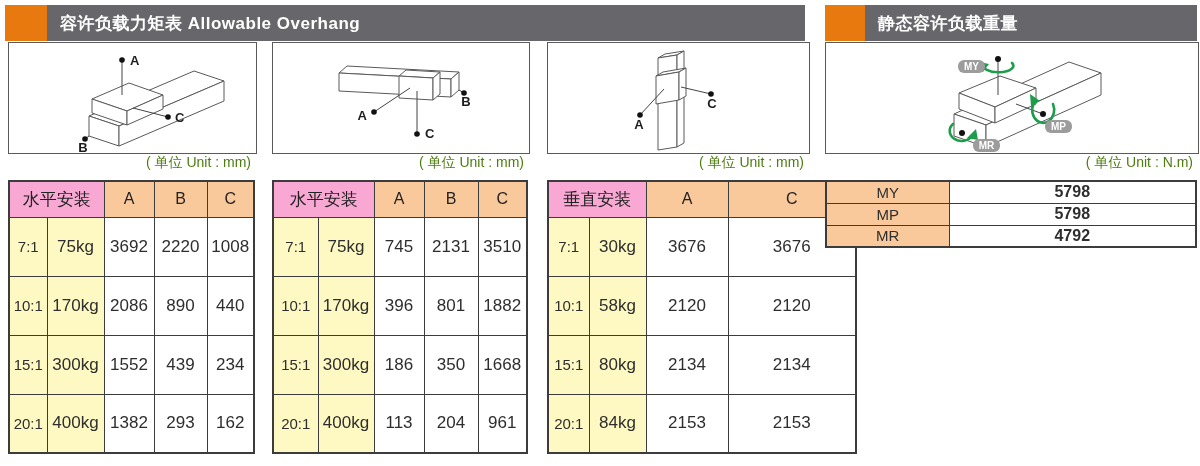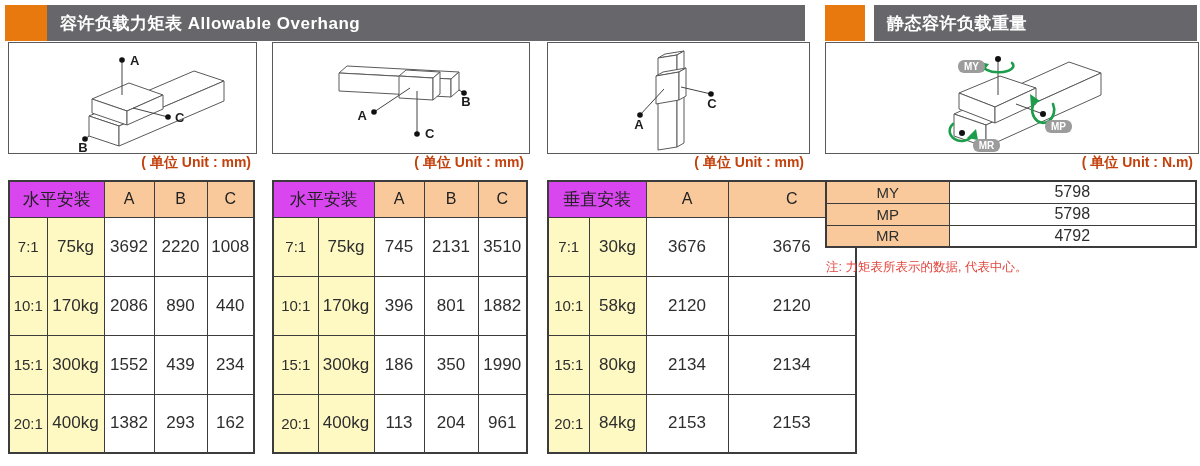--- a/index.html
+++ b/index.html
@@ -6,65 +6,65 @@
   body{
     width:1200px;height:466px;position:relative;background:#ffffff;
     font-family:"Liberation Sans",sans-serif;color:#2e2e2e;overflow:hidden;
   }
   
   .hbar{position:absolute;height:36px;display:flex;top:5px;justify-content:flex-end;}
   .hbar .sq{width:42px;background:#e8790f;flex:0 0 auto;}
   .hbar .bar{flex:1;background:#67666b;color:#ffffff;font-size:17px;font-weight:bold;
     display:flex;align-items:center;padding-left:13px;letter-spacing:.5px;white-space:nowrap;}
   #hdr-left{left:5px;width:800px;}
-  #hdr-right{left:825px;width:372px;gap:9px;}
+  #hdr-right{left:825px;width:372px;}
   #hdr-right .sq{width:40px;}
 
   
   .panel{position:absolute;top:42px;height:110px;border:1px solid #5a5a5a;background:#fff;}
   #panel1{left:8px;width:247px;}
   #panel2{left:272px;width:256px;}
   #panel3{left:547px;width:261px;}
   #panel4{left:825px;width:372px;}
   .panel svg{display:block;width:100%;height:100%;}
   .rail{fill:#ffffff;stroke:#5a5a5a;stroke-width:1;stroke-linejoin:round;}
   .leader{stroke:#444;stroke-width:1;fill:none;}
   .dot{fill:#111;}
   .dlabel{font-family:"Liberation Sans",sans-serif;font-size:13px;font-weight:bold;fill:#1d1d1d;}
   .garc{stroke:#1d9d4b;stroke-width:2.6;fill:none;stroke-linecap:round;}
   .ghead{fill:#1d9d4b;}
   .badge{fill:#9c9c9c;}
   .badge-txt{font-family:"Liberation Sans",sans-serif;font-size:10px;font-weight:bold;fill:#ffffff;text-anchor:middle;}
 
   
-  .unit{position:absolute;top:154px;height:20px;font-size:14px;font-weight:bold;color:#c2410c;
+  .unit{position:absolute;top:154px;height:20px;font-size:14px;font-weight:normal;color:#4d7c0f;
     text-align:right;white-space:nowrap;}
   #unit1{left:8px;width:243px;}
   #unit2{left:272px;width:252px;}
   #unit3{left:547px;width:257px;}
   #unit4{left:825px;width:368px;}
 
   
   table.t{position:absolute;top:180px;border-collapse:collapse;table-layout:fixed;
     border:2px solid #3c3c3c;background:#fff;}
   .t td{border:1px solid #3c3c3c;text-align:center;vertical-align:middle;padding:0;
     font-size:17px;color:#2e2e2e;overflow:hidden;}
   .t tr.hdr{height:36px;}
   .t tr.row{height:59px;}
   .t td.peach{background:#fef9c3;}
-  .t td.hcell{background:#d946ef;font-size:17px;color:#222;}
+  .t td.hcell{background:#f9a8d4;font-size:17px;color:#222;}
   .t td.col-h{background:#f9c99c;font-size:16px;color:#222;}
   .t td.ratio{font-size:15px;}
   #t1{left:8px;width:247px;}
   #t2{left:272px;width:256px;}
   #t3{left:547px;width:310px;}
   #t4{left:825px;width:372px;}
   #t4 tr{height:22px;}
   #t4 td.mkey{background:#f9c99c;font-size:15px;}
-  #t4 td.mval{font-size:16px;}
+  #t4 td.mval{font-size:16px;font-weight:bold;}
 
   
   .notes{position:absolute;left:826px;top:257px;color:#e2443c;font-size:12.5px;line-height:21px;white-space:nowrap;}
 </style>
 </head>
 <body>
 
 <div class="hbar" id="hdr-left">
   <div class="sq"></div>
   <div class="bar">容许负载力矩表 Allowable Overhang</div>
@@ -240,21 +240,21 @@
     <td class="peach">170kg</td>
     <td>396</td>
     <td>801</td>
     <td>1882</td>
   </tr>
   <tr class="row">
     <td class="peach ratio">15:1</td>
     <td class="peach">300kg</td>
     <td>186</td>
     <td>350</td>
-    <td>1990</td>
+    <td>1668</td>
   </tr>
   <tr class="row">
     <td class="peach ratio">20:1</td>
     <td class="peach">400kg</td>
     <td>113</td>
     <td>204</td>
     <td>961</td>
   </tr>
 </tbody>
   </table>
@@ -314,14 +314,13 @@
     <td class="mval">5798</td>
   </tr>
   <tr>
     <td class="mkey">MR</td>
     <td class="mval">4792</td>
   </tr>
 </tbody>
   </table>
 
 <div class="notes">
-  <div>注: 力矩表所表示的数据, 代表中心。</div>
 </div>
 
 </body></html>

